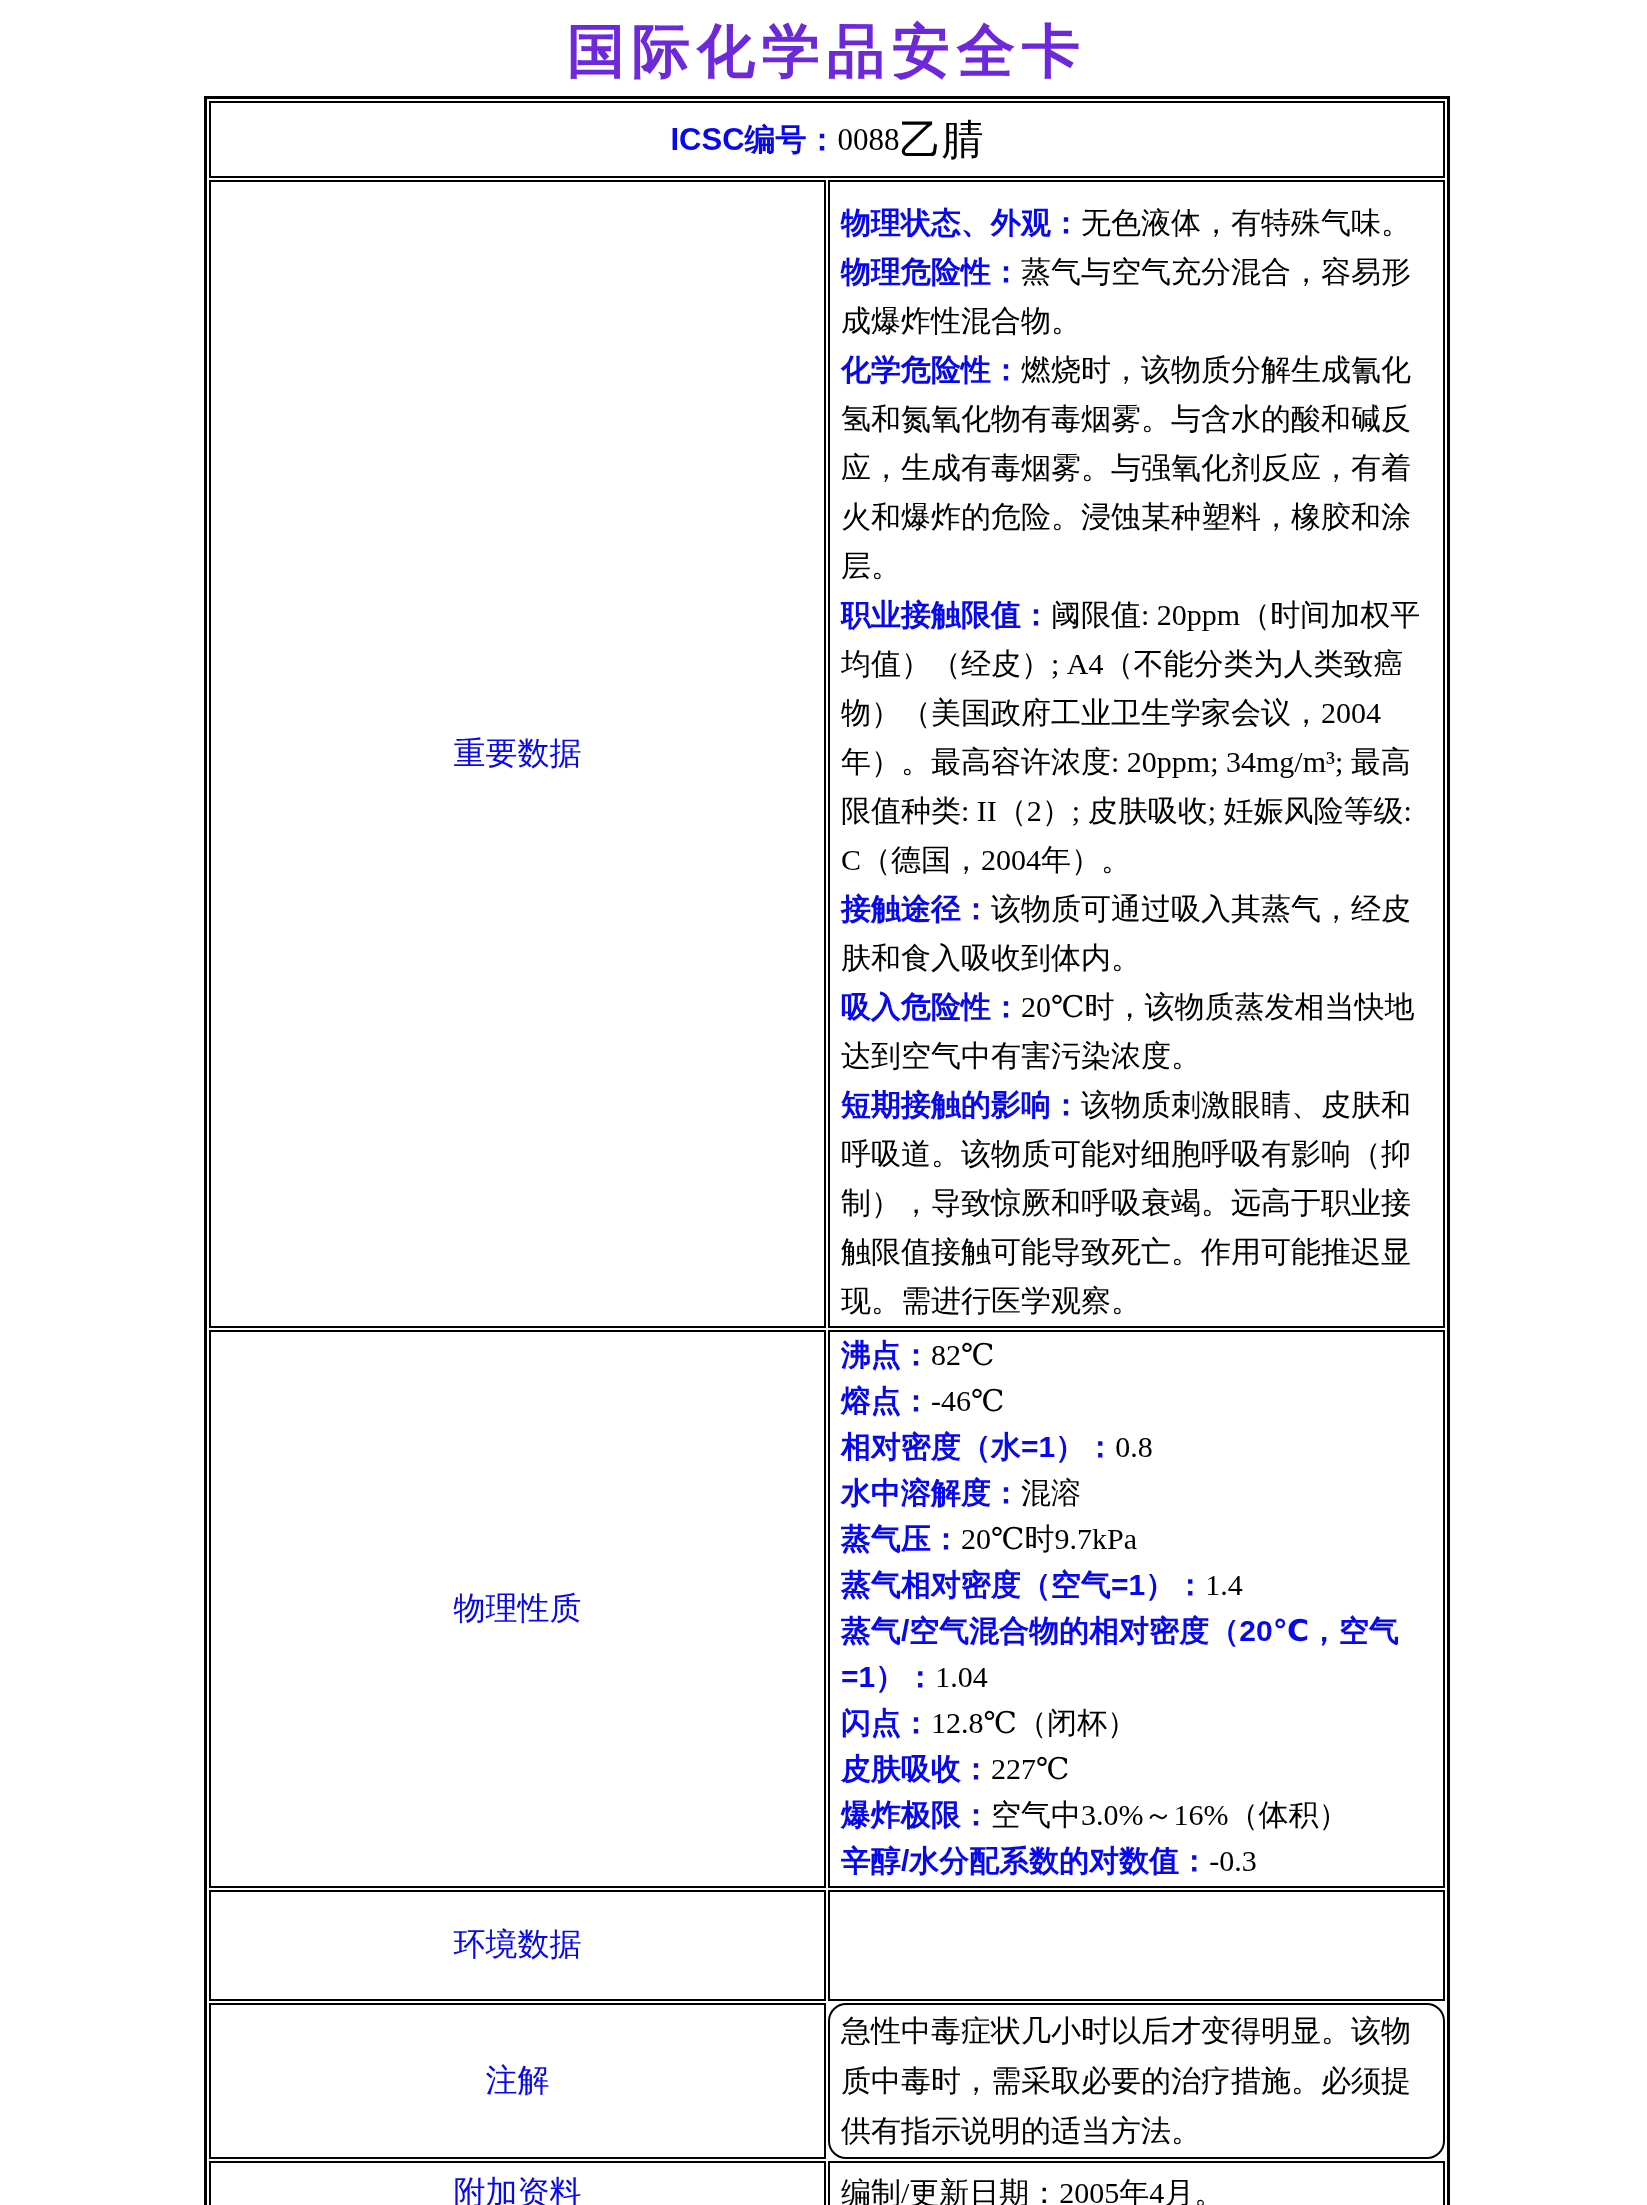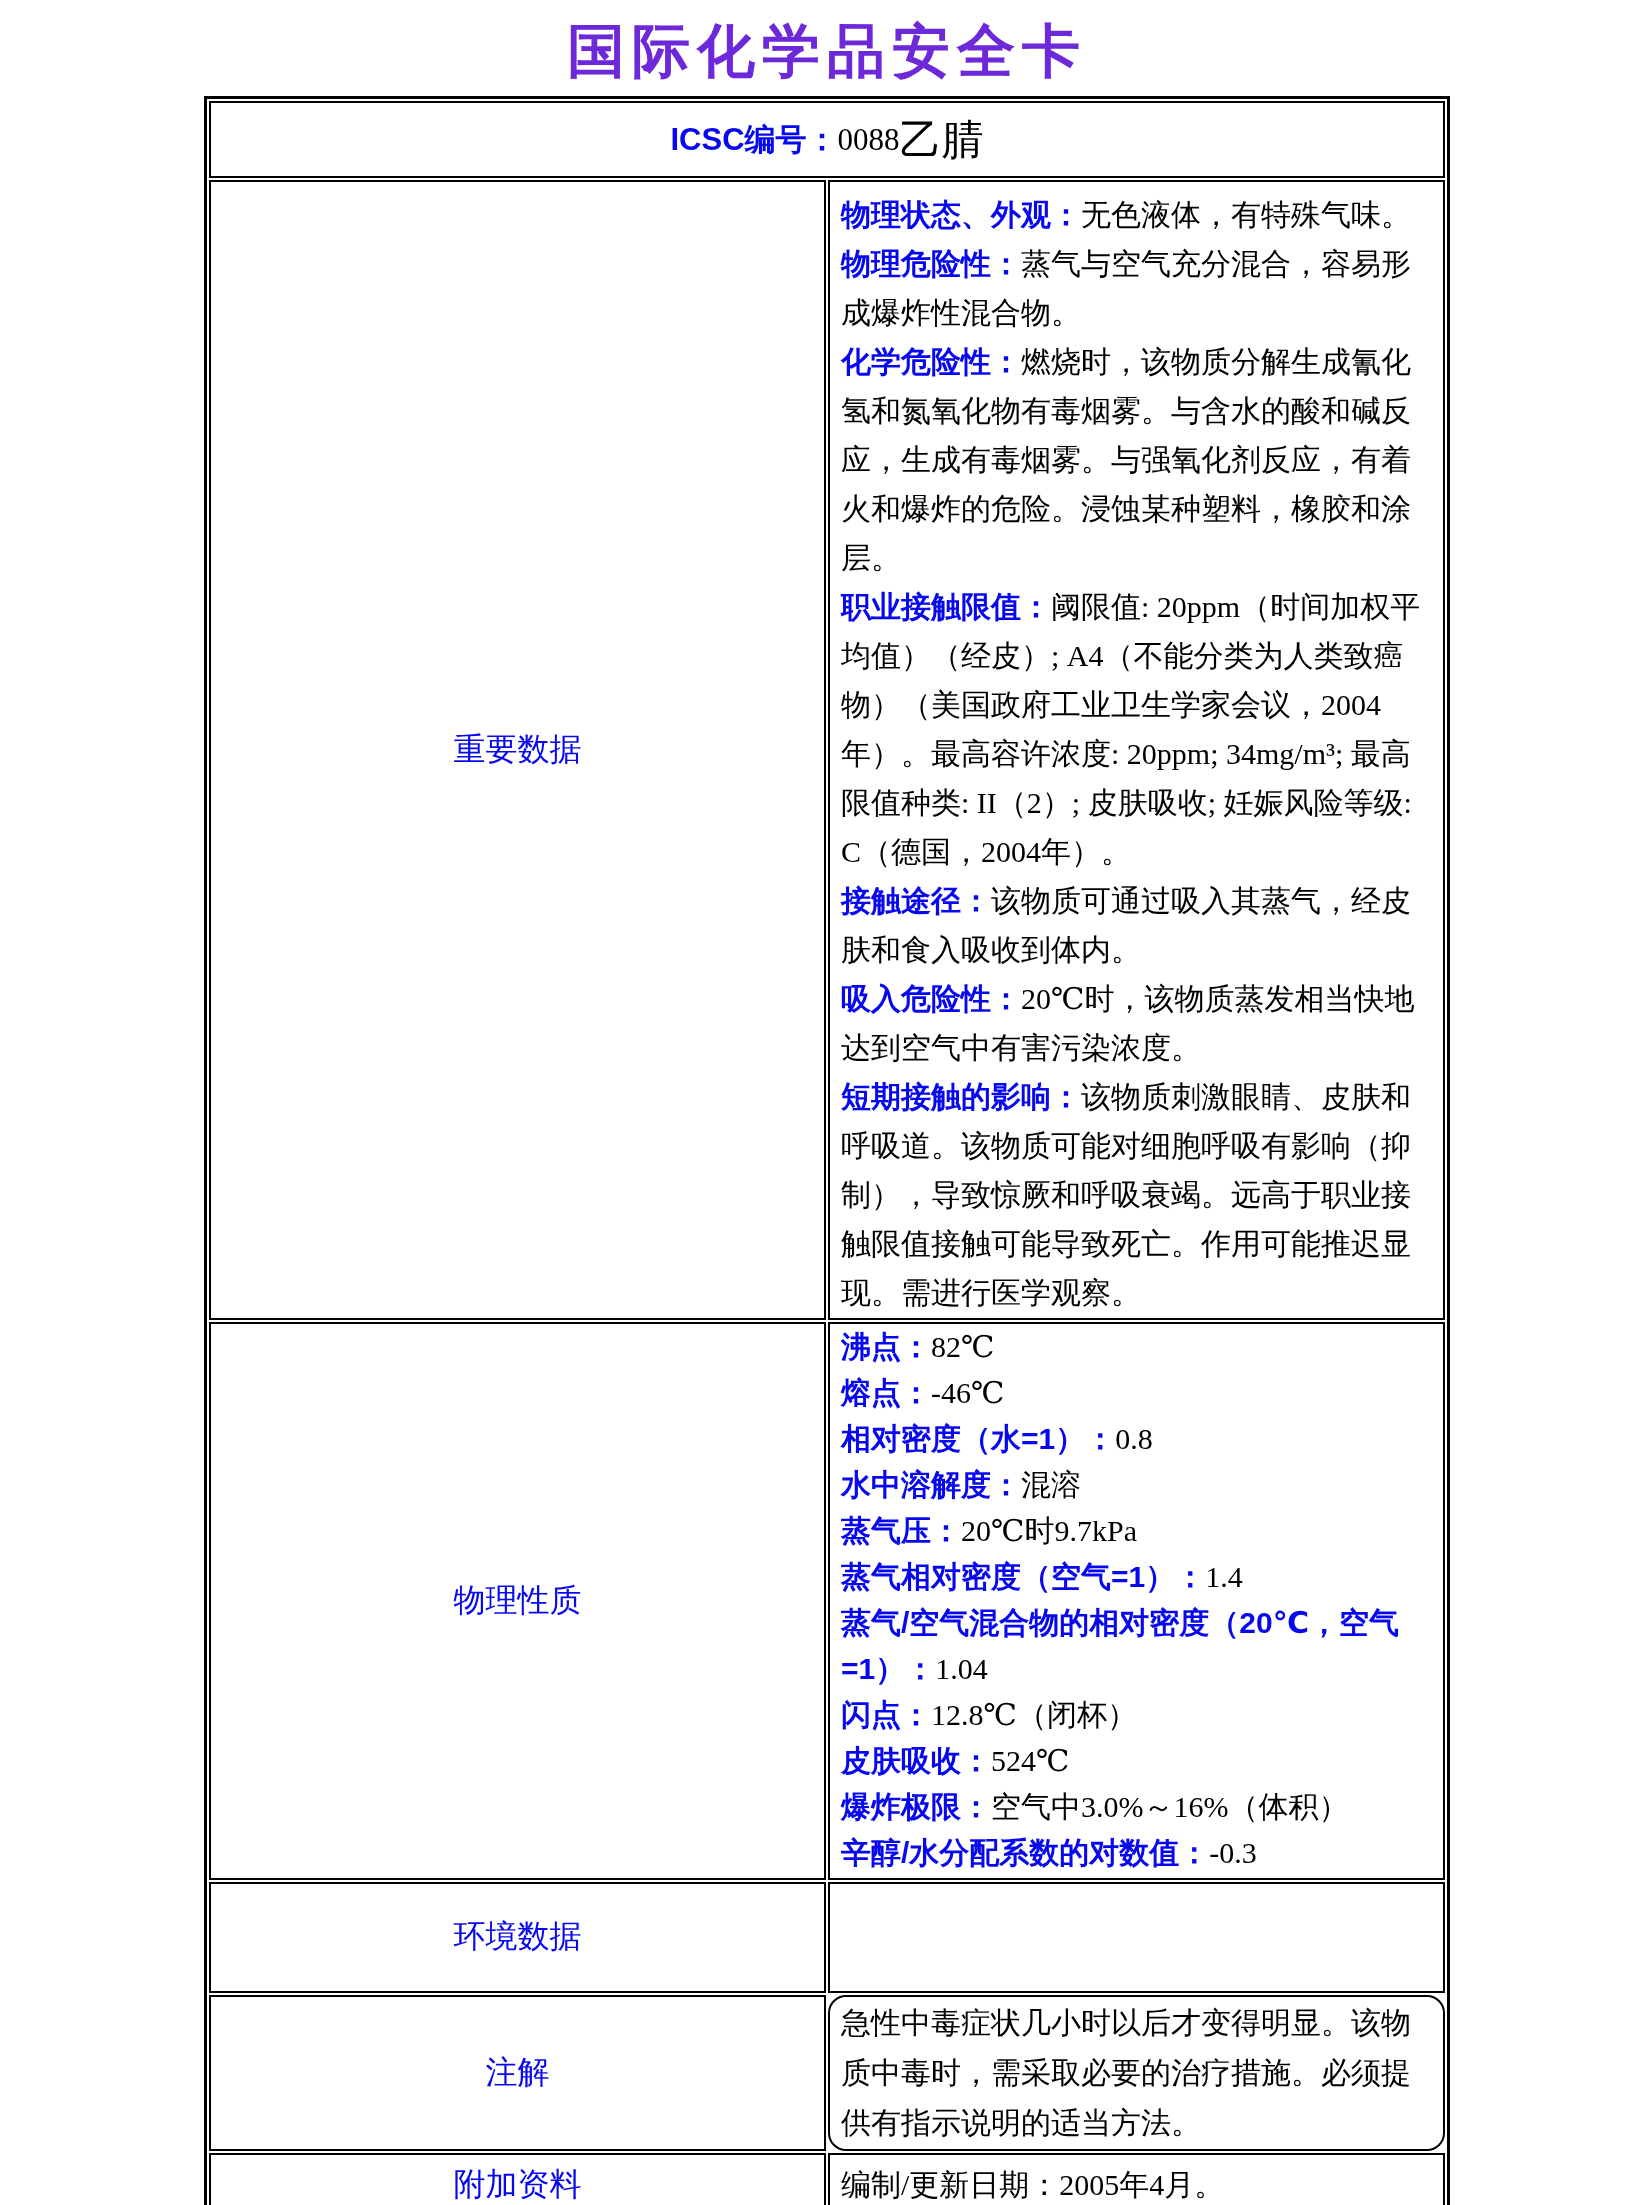--- a/index.html
+++ b/index.html
@@ -21,21 +21,21 @@
   td.lbl{
     width:147px;text-align:center;
     font-family:"Liberation Sans","DejaVu Sans",sans-serif;
     font-weight:normal;font-size:32px;color:#0808ee;
   }
   td.content{padding:1.4px 11px;font-size:30px;line-height:49px;text-align:left;}
   .bl{color:#0808ee;font-weight:bold;font-family:"Liberation Sans","DejaVu Sans",sans-serif;}
   .para{margin:0;}
   .props .propline{line-height:46px;}
   td.props{vertical-align:top;padding-top:0;}
-  td.impdata{vertical-align:top;padding-top:8px;margin-left:8px;}
+  td.impdata{vertical-align:top;padding-top:16px;margin-left:8px;}
   .hdr-row{display:flex;justify-content:center;align-items:center;padding:0 8.3px;font-size:31px;}
   .hdr-left .bl{font-size:31px;}
   .hdr-num{color:#000;}
   .chem-name{font-size:42px;}
   .empty-cell{height:104px;}
 </style>
 </head>
 <body>
 
 <div class="page-title">国际化学品安全卡</div>
@@ -71,21 +71,21 @@
     <td class="lbl">物理性质</td>
     <td class="content props" style="height:507px;">
           <div class="propline"><span class="bl">沸点：</span><span>82℃</span></div>
           <div class="propline"><span class="bl">熔点：</span><span>-46℃</span></div>
           <div class="propline"><span class="bl">相对密度（水=1）：</span><span>0.8</span></div>
           <div class="propline"><span class="bl">水中溶解度：</span><span>混溶</span></div>
           <div class="propline"><span class="bl">蒸气压：</span><span>20℃时9.7kPa</span></div>
           <div class="propline"><span class="bl">蒸气相对密度（空气=1）：</span><span>1.4</span></div>
           <div class="propline"><span class="bl">蒸气/空气混合物的相对密度（20℃，空气=1）：</span><span>1.04</span></div>
           <div class="propline"><span class="bl">闪点：</span><span>12.8℃（闭杯）</span></div>
-          <div class="propline"><span class="bl">皮肤吸收：</span><span>524℃</span></div>
+          <div class="propline"><span class="bl">皮肤吸收：</span><span>227℃</span></div>
           <div class="propline"><span class="bl">爆炸极限：</span><span>空气中3.0%～16%（体积）</span></div>
           <div class="propline"><span class="bl">辛醇/水分配系数的对数值：</span><span>-0.3</span></div>
         </td>
   </tr>
 
   <tr>
     <td class="lbl">环境数据</td>
     <td class="content empty-cell" style="height:104px;"></td>
   </tr>
 

